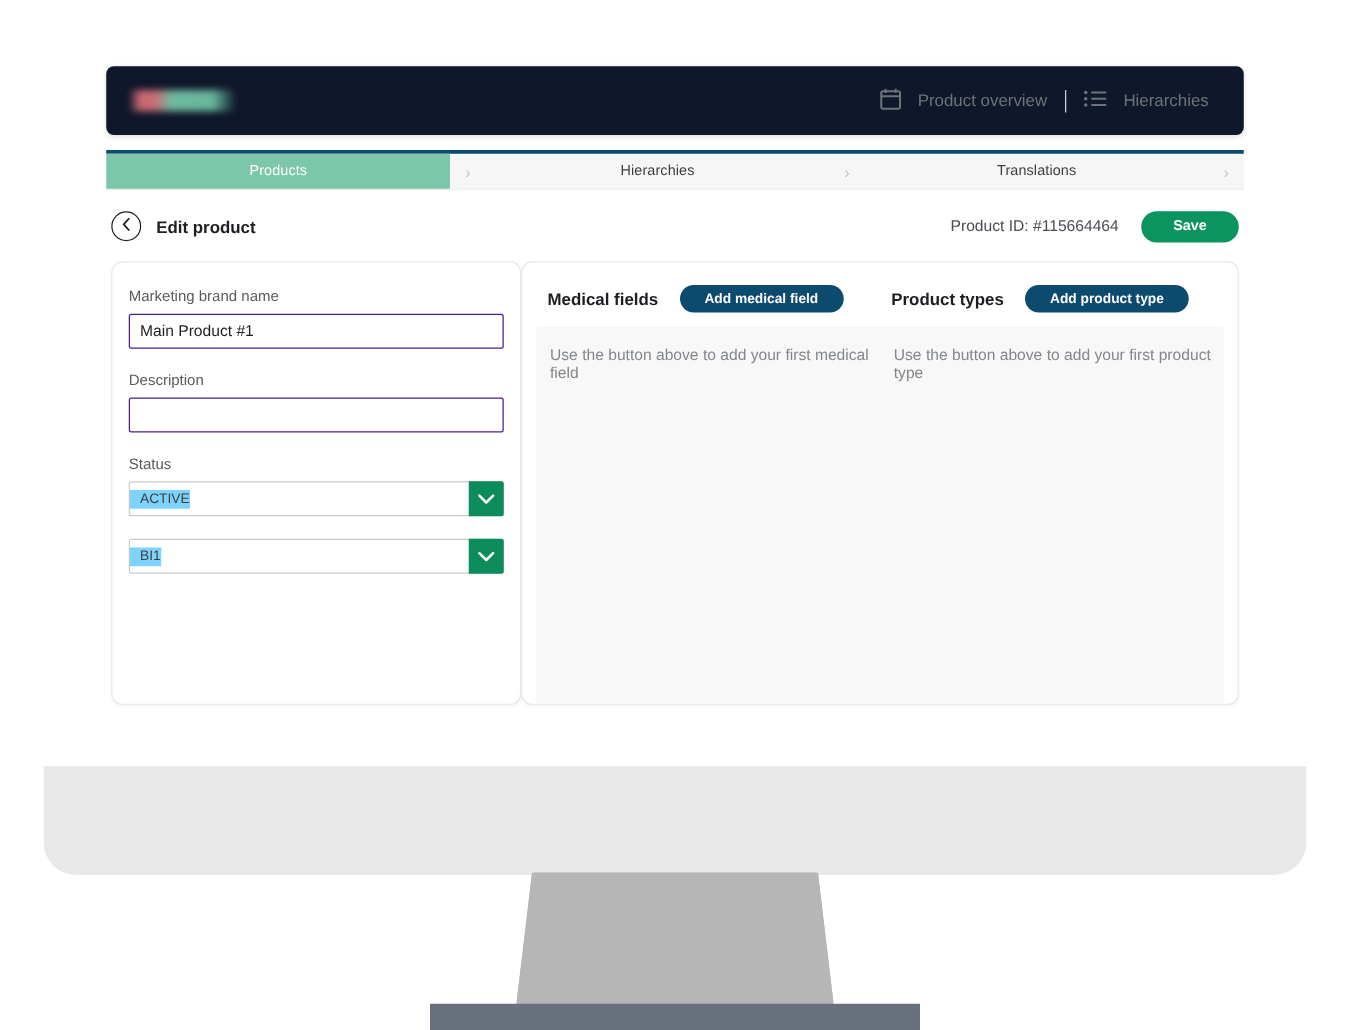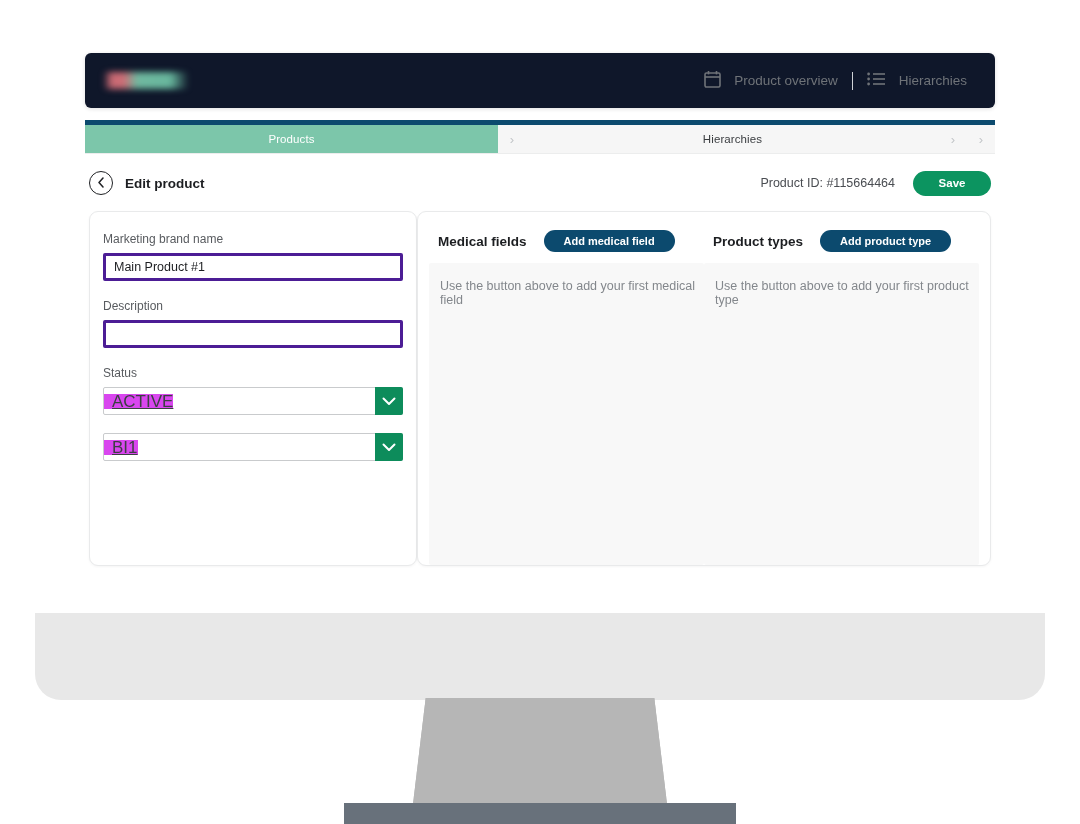--- a/index.html
+++ b/index.html
@@ -132,21 +132,21 @@
     background: #cfd2d6;
   }
   .ico-stroke { stroke: #6f7378; fill: none; stroke-width: 1.6; }
 
   
   #tab-bar {
     display: flex;
     margin: 12px 10px 0 10px;
     height: 28px;
     background: #f6f6f6;
-    border-top: 5px solid #0c4a6e;
+    border-top: 3px solid #0c4a6e;
     border-bottom: 1px solid #eceded;
   }
   .tab {
     flex: 1 1 0;
     display: flex;
     align-items: center;
     justify-content: center;
     font-size: 11.5px;
     color: #3a3d40;
     cursor: pointer;
@@ -239,21 +239,21 @@
   .field { margin-bottom: 18px; }
   .field-label {
     font-size: 12px;
     color: #585b5f;
     margin-bottom: 7px;
   }
   .text-input {
     width: 100%;
     height: 28px;
     box-sizing: border-box;
-    border: 3px solid #4c1d95;
+    border: 1px solid #4c1d95;
     border-radius: 2px;
     padding: 0 8px;
     font-size: 12.5px;
     color: #1d1f22;
     background: #ffffff;
     font-family: "Liberation Sans", sans-serif;
   }
   .text-input::placeholder { color: #a9acb0; }
   .select-wrap {
     position: relative;
@@ -262,25 +262,24 @@
     border: 1px solid #c9cbcd;
     border-radius: 2px;
     box-sizing: border-box;
     background: #ffffff;
     display: flex;
     align-items: center;
     cursor: pointer;
   }
   .select-value {
     padding-left: 8px;
-    font-size: 17px;
+    font-size: 11px;
     color: #3c3f43;
-    background: #d946ef;
+    background: #7dd3fc;
     line-height: 15px;
-    text-decoration: underline;
   }
   .select-arrow {
     position: absolute;
     right: -1px;
     top: -1px;
     width: 28px;
     height: 28px;
     background: #0d8c5b;
     display: flex;
     align-items: center;
@@ -381,20 +380,23 @@
       <div class="tab active">
         <span>Products</span>
       </div>
       <div class="tab-sep">›</div>
 
       <div class="tab">
         <span>Hierarchies</span>
       </div>
       <div class="tab-sep">›</div>
 
+      <div class="tab">
+        <span>Translations</span>
+      </div>
       <div class="tab-sep">›</div>
 
 
     </div>
 
     <div id="page-header">
 
       <div id="back-button">
         <span>
           <svg width="8" height="11" viewBox="0 0 8 11">

